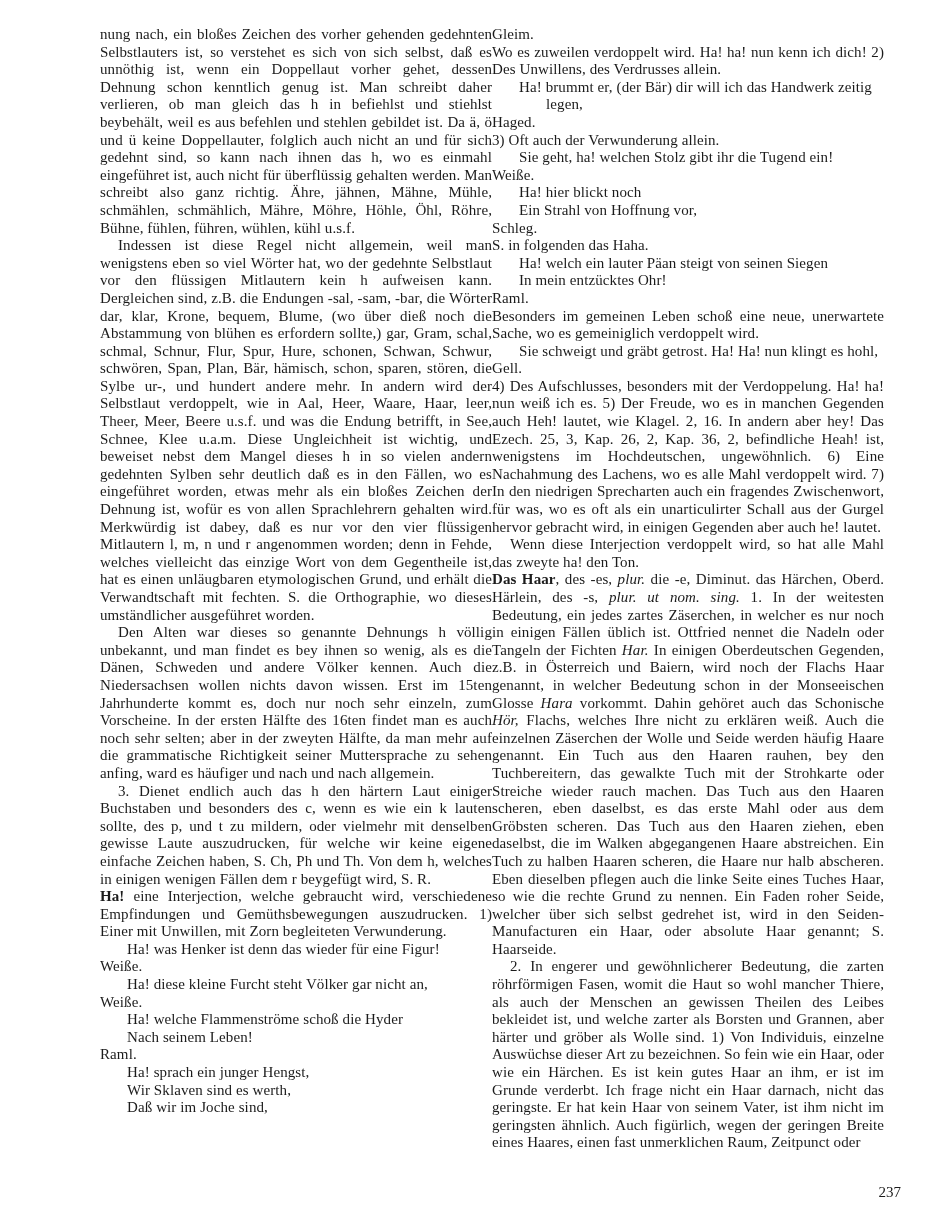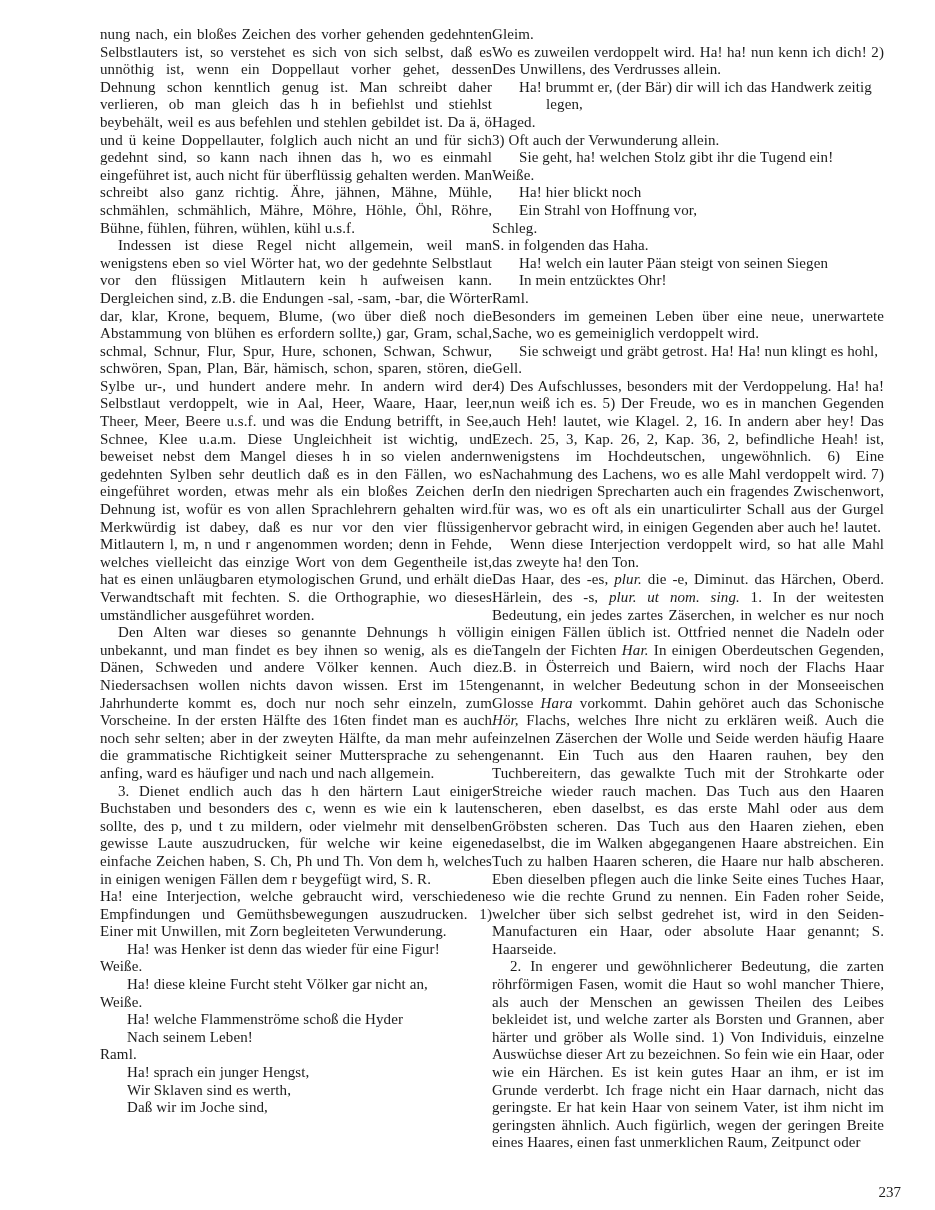--- a/index.html
+++ b/index.html
@@ -42,21 +42,21 @@
   }
   .verse-line {
     text-align: left;
     padding-left: 27px;
   }
   .verse-line.cont {
     padding-left: 54px;
   }
   .attr {
   }
-  .b { font-weight: normal; margin-top: 47px; }
+  .b { font-weight: bold; margin-top: 47px; }
   .i { font-style: italic; }
   .page-number {
     position: absolute;
     right: 34px;
     bottom: 11px;
     font-size: 15px;
     line-height: 14px;
   }
 </style>
 </head>
@@ -106,21 +106,21 @@
           <div class="verse-line">Ha! hier blickt noch</div>
           <div class="verse-line">Ein Strahl von Hoffnung vor,</div>
         </div>
         <div class="attr">Schleg.</div>
         <p class="para">S. in folgenden das Haha.</p>
         <div class="verse">
           <div class="verse-line">Ha! welch ein lauter Päan steigt von seinen Siegen</div>
           <div class="verse-line">In mein entzücktes Ohr!</div>
         </div>
         <div class="attr">Raml.</div>
-        <p class="para">Besonders im gemeinen Leben über eine neue, unerwartete Sache, wo es gemeiniglich verdoppelt wird.</p>
+        <p class="para">Besonders im gemeinen Leben schoß eine neue, unerwartete Sache, wo es gemeiniglich verdoppelt wird.</p>
         <div class="verse">
           <div class="verse-line">Sie schweigt und gräbt getrost. Ha! Ha! nun klingt es hohl,</div>
         </div>
         <div class="attr">Gell.</div>
         <p class="para">4) Des Aufschlusses, besonders mit der Verdoppelung. Ha! ha! nun weiß ich es. 5) Der Freude, wo es in manchen Gegenden auch Heh! lautet, wie Klagel. 2, 16. In andern aber hey! Das Ezech. 25, 3, Kap. 26, 2, Kap. 36, 2, befindliche Heah! ist, wenigstens im Hochdeutschen, ungewöhnlich. 6) Eine Nachahmung des Lachens, wo es alle Mahl verdoppelt wird. 7) In den niedrigen Sprecharten auch ein fragendes Zwischenwort, für was, wo es oft als ein unarticulirter Schall aus der Gurgel hervor gebracht wird, in einigen Gegenden aber auch he! lautet.</p>
         <p class="para indent">Wenn diese Interjection verdoppelt wird, so hat alle Mahl das zweyte ha! den Ton.</p>
         <p class="para"><span class="b">Das Haar</span><span>, des -es, </span><span class="i">plur.</span><span> die -e, Diminut. das Härchen, Oberd. Härlein, des -s, </span><span class="i">plur. ut nom. sing.</span><span> 1. In der weitesten Bedeutung, ein jedes zartes Zäserchen, in welcher es nur noch in einigen Fällen üblich ist. Ottfried nennet die Nadeln oder Tangeln der Fichten </span><span class="i">Har.</span><span> In einigen Oberdeutschen Gegenden, z.B. in Österreich und Baiern, wird noch der Flachs Haar genannt, in welcher Bedeutung schon in der Monseeischen Glosse </span><span class="i">Hara</span><span> vorkommt. Dahin gehöret auch das Schonische </span><span class="i">Hör,</span><span> Flachs, welches Ihre nicht zu erklären weiß. Auch die einzelnen Zäserchen der Wolle und Seide werden häufig Haare genannt. Ein Tuch aus den Haaren rauhen, bey den Tuchbereitern, das gewalkte Tuch mit der Strohkarte oder Streiche wieder rauch machen. Das Tuch aus den Haaren scheren, eben daselbst, es das erste Mahl oder aus dem Gröbsten scheren. Das Tuch aus den Haaren ziehen, eben daselbst, die im Walken abgegangenen Haare abstreichen. Ein Tuch zu halben Haaren scheren, die Haare nur halb abscheren. Eben dieselben pflegen auch die linke Seite eines Tuches Haar, so wie die rechte Grund zu nennen. Ein Faden roher Seide, welcher über sich selbst gedrehet ist, wird in den Seiden-Manufacturen ein Haar, oder absolute Haar genannt; S. Haarseide.</span></p>
         <p class="para indent">2. In engerer und gewöhnlicherer Bedeutung, die zarten röhrförmigen Fasen, womit die Haut so wohl mancher Thiere, als auch der Menschen an gewissen Theilen des Leibes bekleidet ist, und welche zarter als Borsten und Grannen, aber härter und gröber als Wolle sind. 1) Von Individuis, einzelne Auswüchse dieser Art zu bezeichnen. So fein wie ein Haar, oder wie ein Härchen. Es ist kein gutes Haar an ihm, er ist im Grunde verderbt. Ich frage nicht ein Haar darnach, nicht das geringste. Er hat kein Haar von seinem Vater, ist ihm nicht im geringsten ähnlich. Auch figürlich, wegen der geringen Breite eines Haares, einen fast unmerklichen Raum, Zeitpunct oder</p>
       </div>
   </div>

